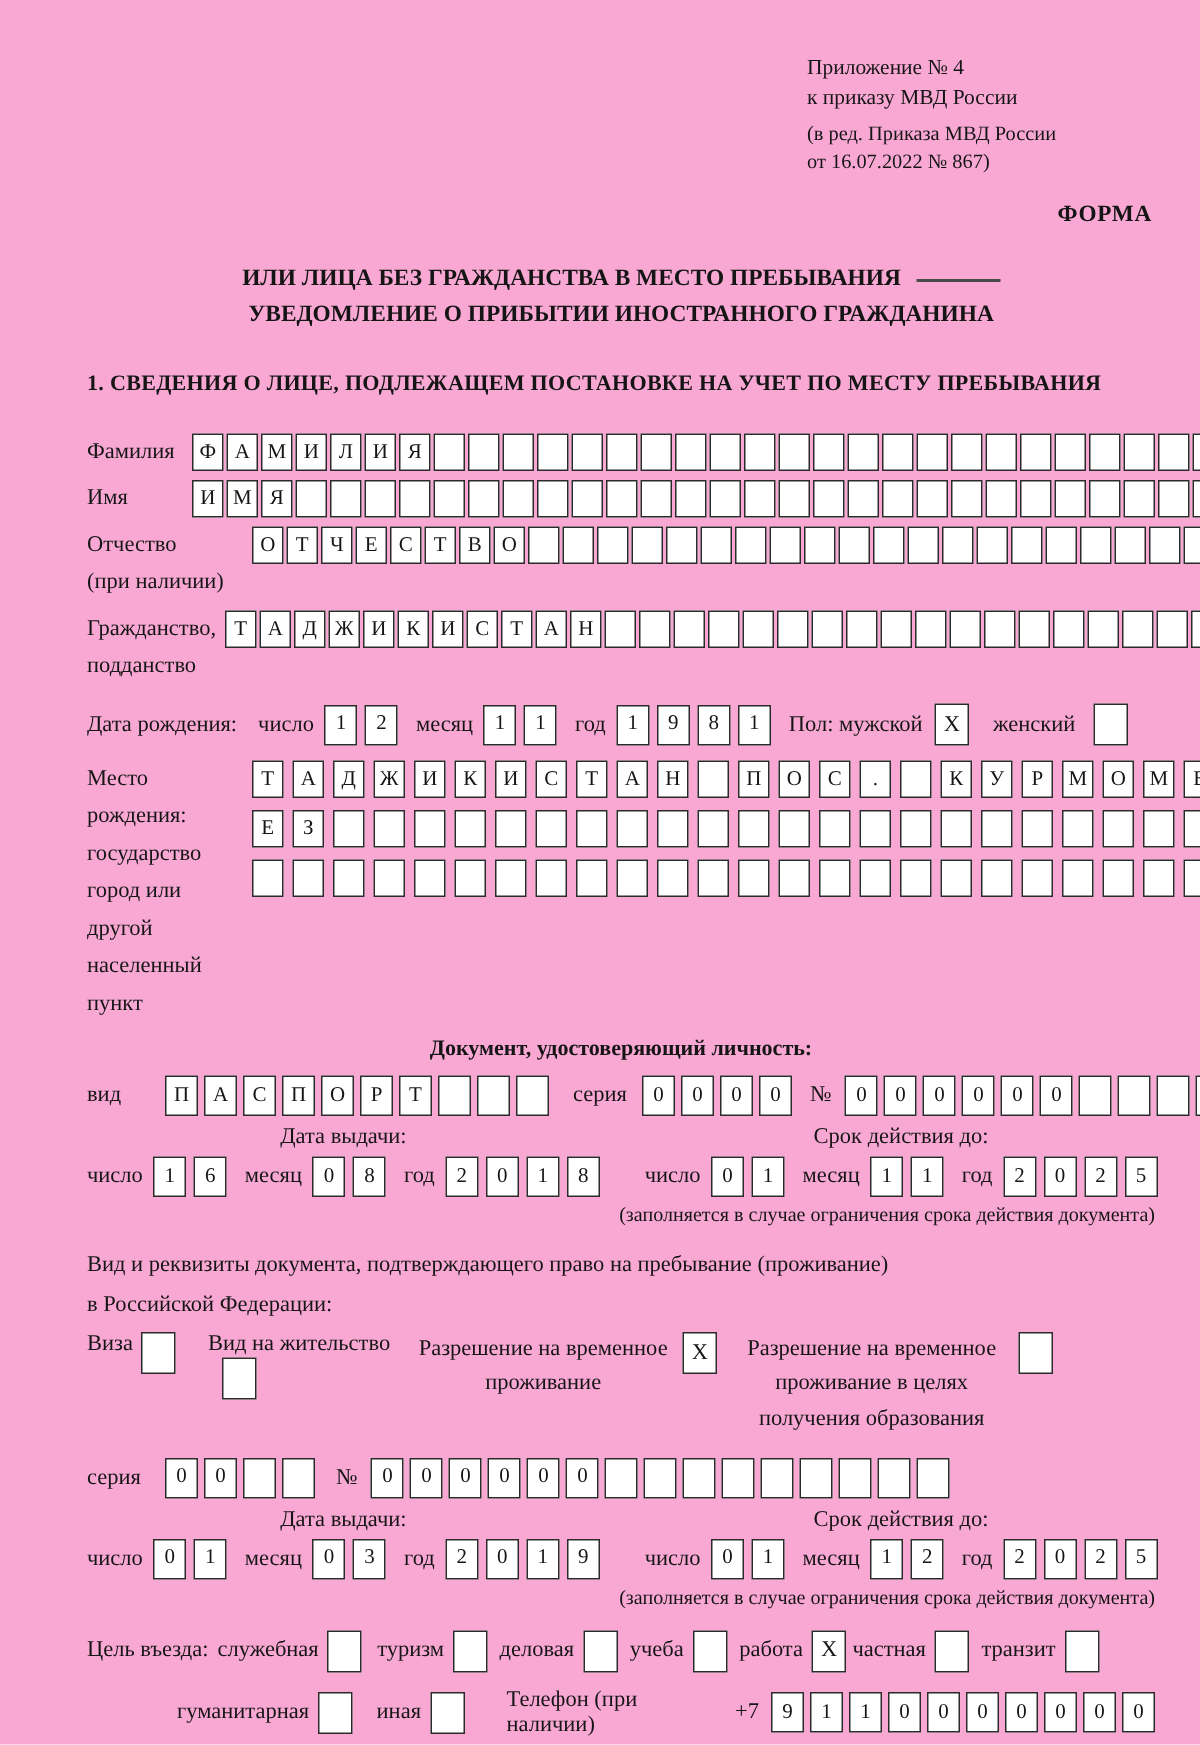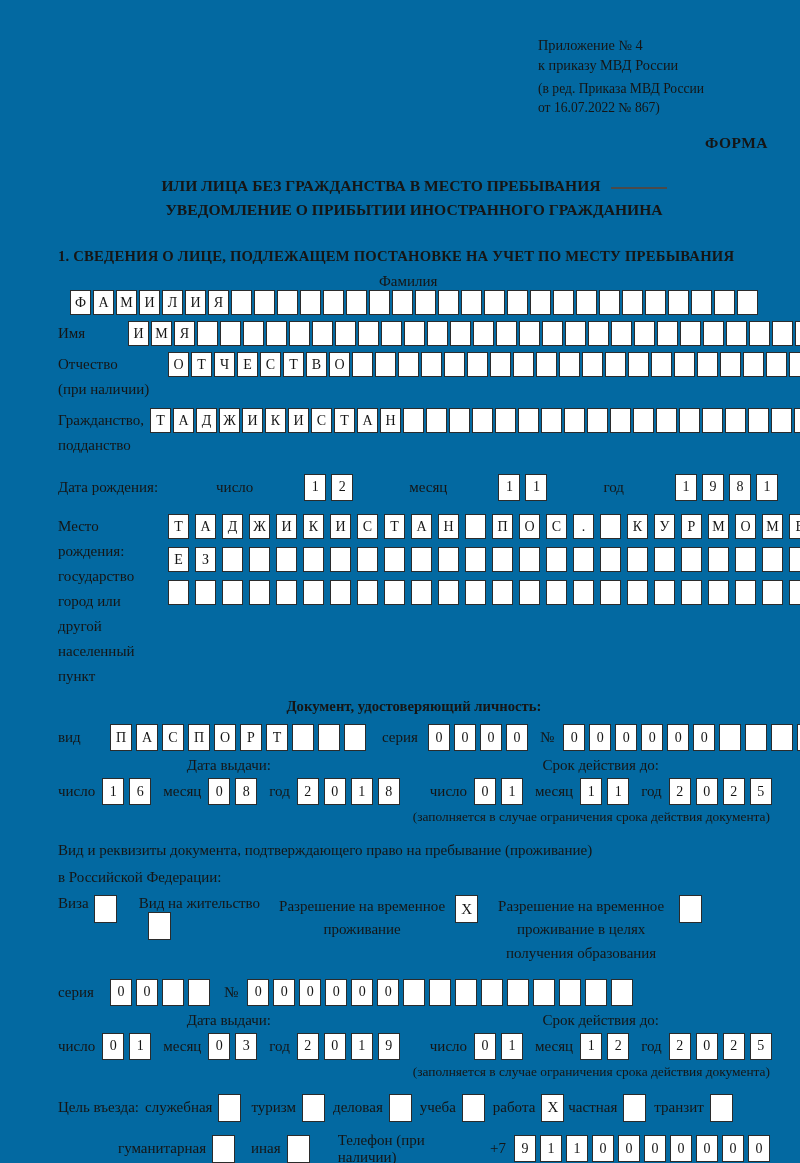--- a/index.html
+++ b/index.html
@@ -1,18 +1,18 @@
 <!DOCTYPE html>
 <html><head>
 <meta charset="utf-8">
 <style>
   html,body{margin:0;padding:0;background:#fff;}
   .page{
     width:800px;height:1163px;box-sizing:border-box;
-    padding:36px 30px 0 58px;background:#0369a1;overflow:hidden;
+    padding:36px 30px 0 58px;background:#f9a8d4;overflow:hidden;
     font-family:"Liberation Serif","DejaVu Serif",serif;color:#151515;font-size:15px;
   }
   
   .appendix{margin-left:auto;width:232px;line-height:1.38;font-size:14.3px;}
   .appendix .small{font-size:13.6px;}
   .appendix .gap{margin-top:5px;}
   .form-label{margin-top:16px;text-align:right;font-weight:bold;font-size:15.5px;letter-spacing:.5px;padding-right:2px;}
   
   .title{margin-top:22px;text-align:center;font-weight:bold;font-size:15.6px;line-height:1.55;}
   .blank-line{display:inline-block;width:56px;height:2px;background:#4a4a4a;margin-left:10px;vertical-align:2px;}
@@ -69,21 +69,21 @@
   </div>
   <div class="form-label">ФОРМА</div>
 
   <div class="title">
     <div><span>ИЛИ ЛИЦА БЕЗ ГРАЖДАНСТВА В МЕСТО ПРЕБЫВАНИЯ</span><span class="blank-line"></span></div>
     <div>УВЕДОМЛЕНИЕ О ПРИБЫТИИ ИНОСТРАННОГО ГРАЖДАНИНА</div>
   </div>
 
   <div class="section">1. СВЕДЕНИЯ О ЛИЦЕ, ПОДЛЕЖАЩЕМ ПОСТАНОВКЕ НА УЧЕТ ПО МЕСТУ ПРЕБЫВАНИЯ</div>
 
-  <div class="frow" style="margin-top:8px;flex-direction:column;">
+  <div class="frow" style="margin-top:24px;">
     <span class="flabel w70">Фамилия</span>
     <span class="cells">
         <span class="cell">Ф</span>
         <span class="cell">А</span>
         <span class="cell">М</span>
         <span class="cell">И</span>
         <span class="cell">Л</span>
         <span class="cell">И</span>
         <span class="cell">Я</span>
         <span class="cell"></span>
@@ -216,21 +216,21 @@
         <span class="cell"></span>
         <span class="cell"></span>
         <span class="cell"></span>
         <span class="cell"></span>
         <span class="cell"></span>
         <span class="cell"></span>
         <span class="cell"></span>
       </span>
   </div>
 
-  <div class="frow" style="margin-top:12px;gap:44px;">
+  <div class="frow" style="margin-top:12px;">
     <span class="flabel" style="margin-right:14px;">Дата рождения:</span>
     <span class="dlab">число</span>
     <span class="cells g5 dt">
         <span class="cell">1</span>
         <span class="cell">2</span>
       </span>
     <span class="dlab after">месяц</span>
     <span class="cells g5 dt">
         <span class="cell">1</span>
         <span class="cell">1</span>

